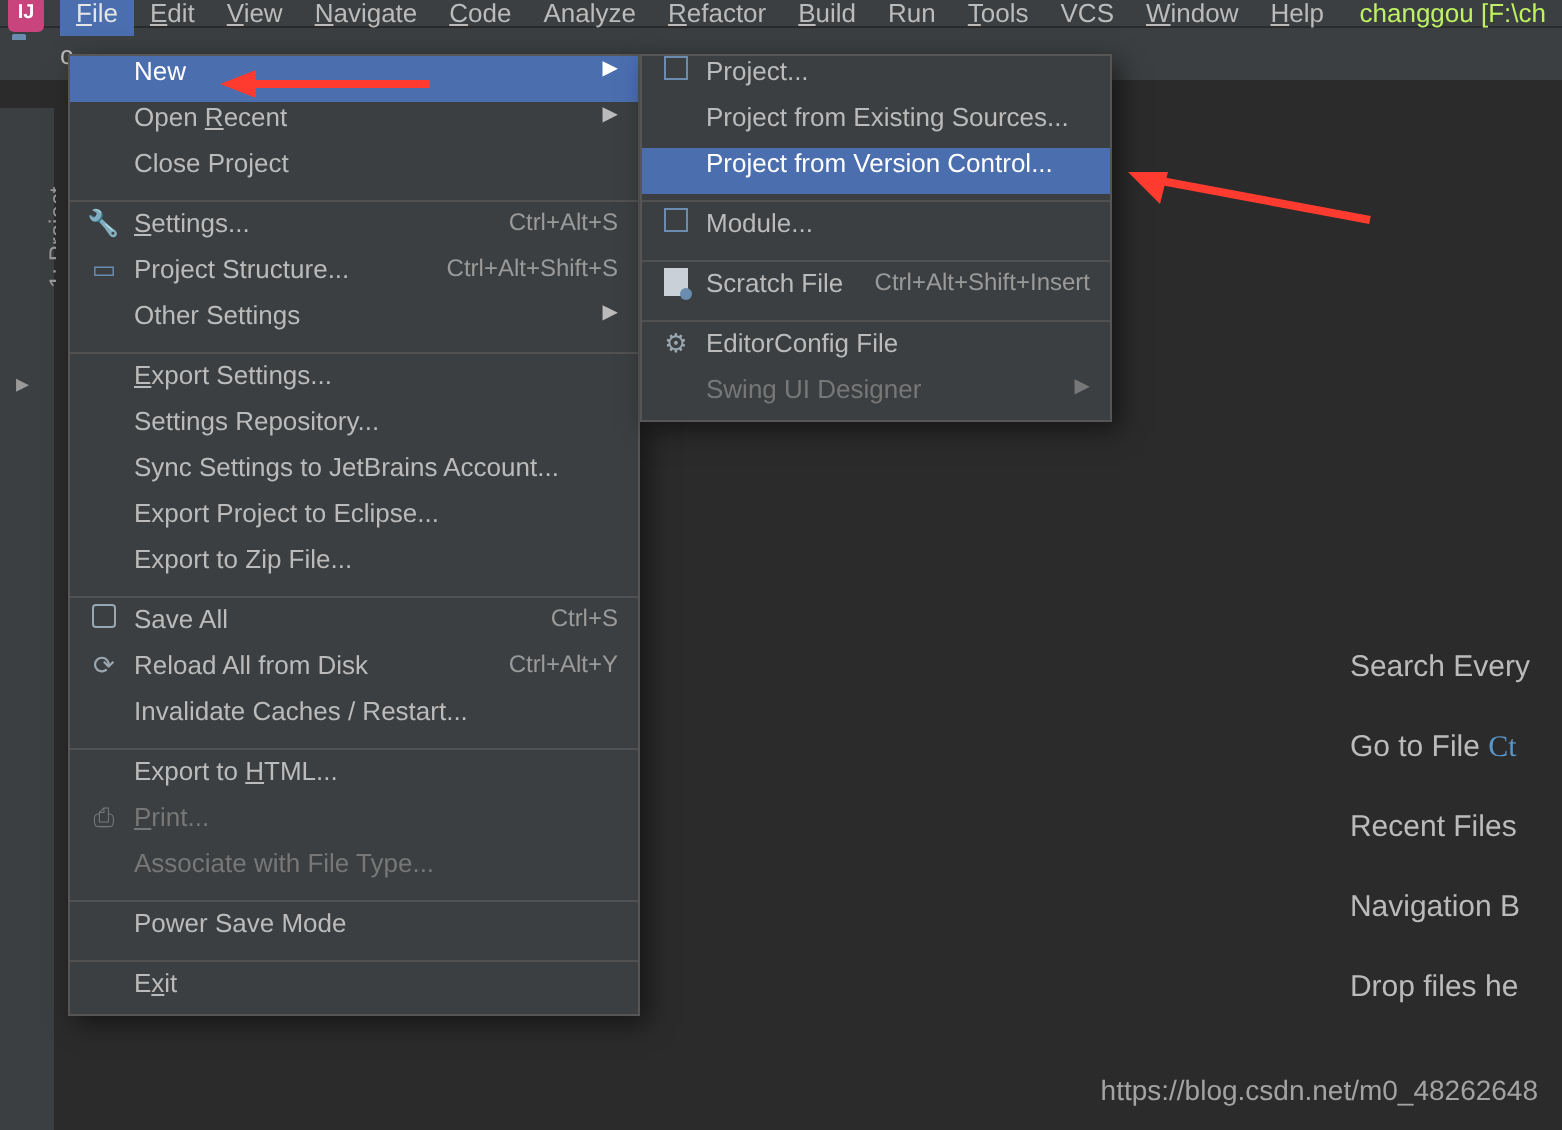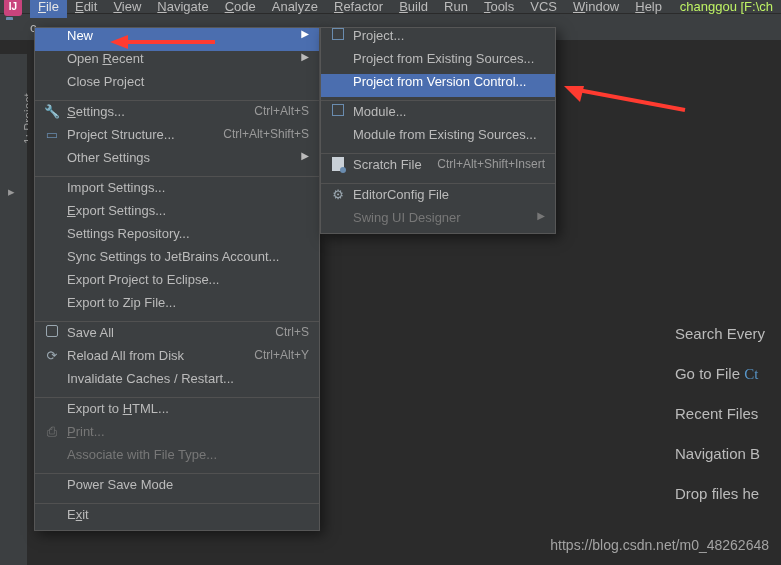--- a/index.html
+++ b/index.html
@@ -119,24 +119,20 @@
       <span class="sc">Ctrl+Alt+Shift+S</span>
     </div>
     <div class="dd-item">
       <span class="ico"></span>
       <span class="lbl">Other Settings</span>
       <span class="arrow">▶</span>
     </div>
     <div class="dd-sep"></div>
     <div class="dd-item">
       <span class="ico"></span>
-      <span class="lbl">Import Settings...</span>
-    </div>
-    <div class="dd-item">
-      <span class="ico"></span>
       <span class="lbl"><span class="ul">E</span>xport Settings...</span>
     </div>
     <div class="dd-item">
       <span class="ico"></span>
       <span class="lbl">Settings Repository...</span>
     </div>
     <div class="dd-item">
       <span class="ico"></span>
       <span class="lbl">Sync Settings to JetBrains Account...</span>
     </div>
@@ -208,24 +204,20 @@
     <div class="dd-item selected">
       <span class="ico"></span>
       <span class="lbl">Project from Version Control...</span>
     </div>
     <div class="dd-sep"></div>
     <div class="dd-item">
       <span class="ico">
         <span class="i-box"></span>
       </span>
       <span class="lbl">Module...</span>
-    </div>
-    <div class="dd-item">
-      <span class="ico"></span>
-      <span class="lbl">Module from Existing Sources...</span>
     </div>
     <div class="dd-sep"></div>
     <div class="dd-item">
       <span class="ico">
         <span class="i-scratch"></span>
       </span>
       <span class="lbl">Scratch File</span>
       <span class="sc">Ctrl+Alt+Shift+Insert</span>
     </div>
     <div class="dd-sep"></div>

